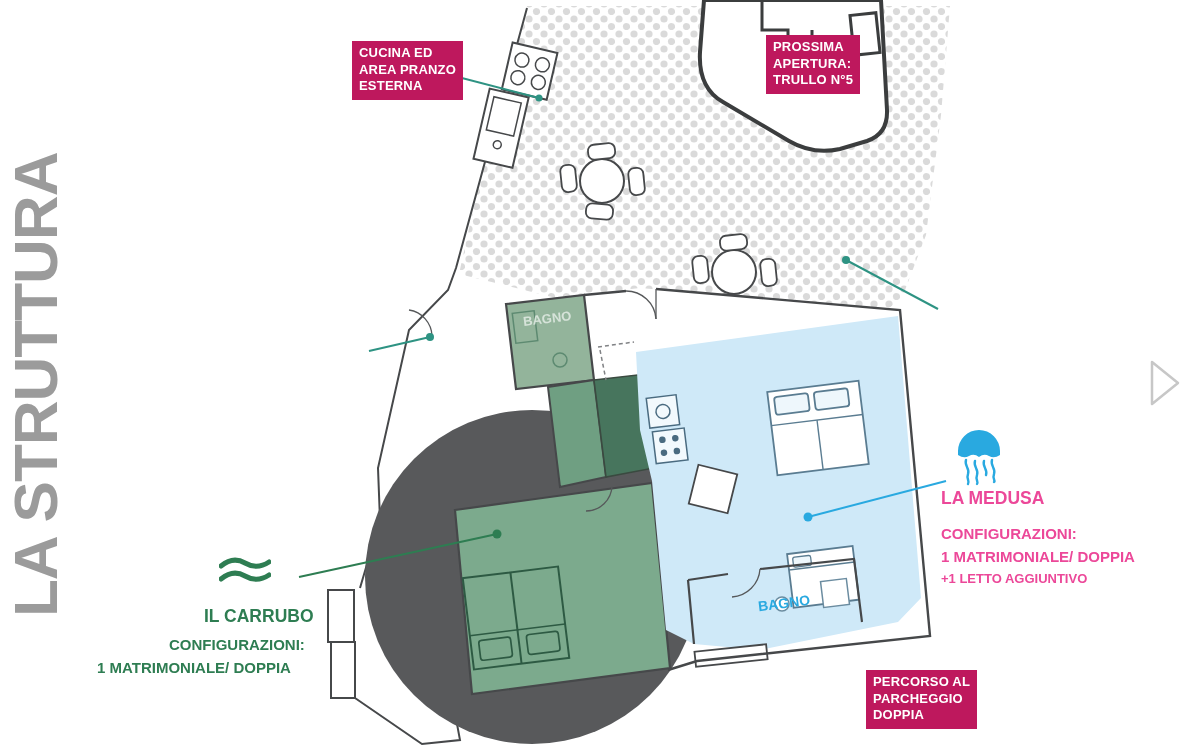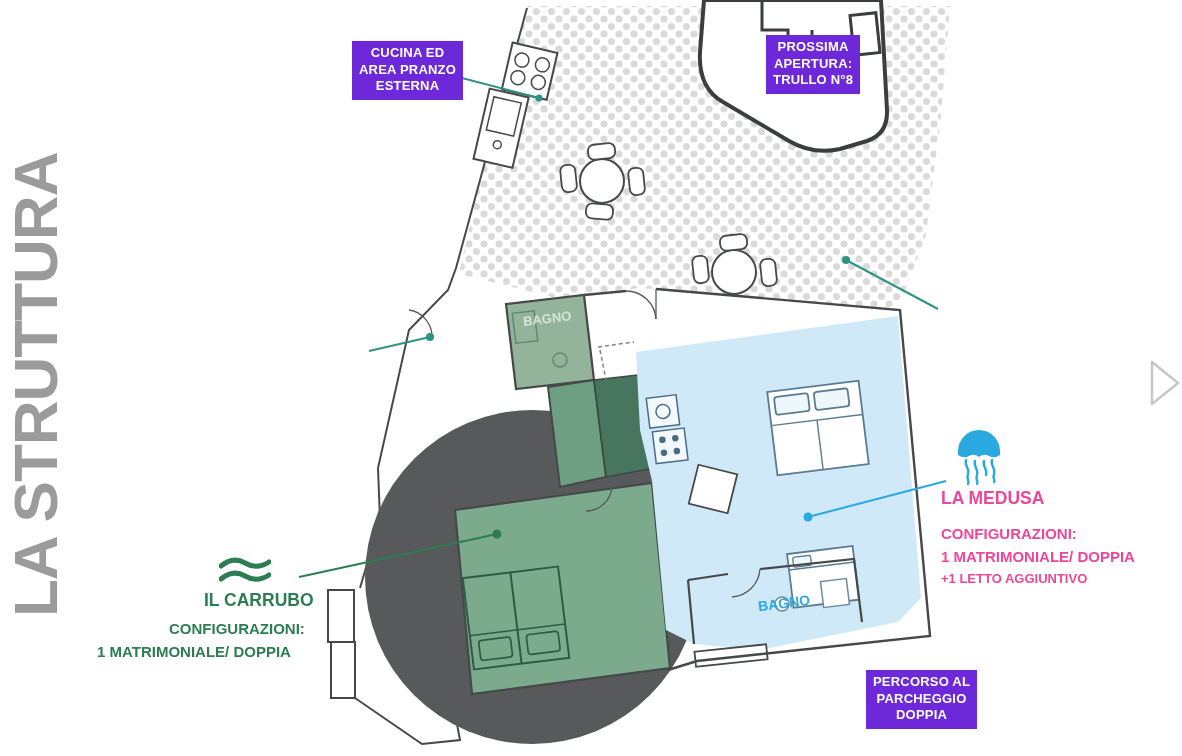--- a/index.html
+++ b/index.html
@@ -10,32 +10,32 @@
   .plan { position:absolute; left:0; top:0; }
 
   .vtitle {
     position:absolute; left:-194px; top:354px; width:460px; height:66px;
     line-height:66px; text-align:center; transform:rotate(-90deg);
     font-size:62px; font-weight:bold; color:#9b9b9b; letter-spacing:-1px;
     white-space:nowrap;
   }
 
   .callout {
-    position:absolute; background:#6d28d9; color:#ffffff; font-weight:bold;
+    position:absolute; background:#be185d; color:#ffffff; font-weight:bold;
     font-size:13px; line-height:1.28; padding:4px 7px 5px 7px;
-    white-space:pre-line; letter-spacing:0.2px;text-align:center;
+    white-space:pre-line; letter-spacing:0.2px;
   }
   .c-cucina   { left:352px; top:41px;  }
   .c-prossima { left:766px; top:35px;  }
   .c-zona     { left:938px; top:299px; }
   .c-ingresso { left:258px; top:341px; }
   .c-percorso { left:866px; top:670px; }
 
   .unit-text { position:absolute; font-weight:bold; white-space:nowrap; }
-  .carrubo { color:#2e7d52; }
+  .carrubo { color:#2e7d52;margin-top:16px; }
   .medusa  { color:#ec4899; }
   .t-carrubo-name { left:204px; top:590px; font-size:17.5px; }
   .t-carrubo-cfg  { left:169px; top:620px; font-size:15px; }
   .t-carrubo-l1   { left:97px;  top:643px; font-size:15px; }
   .t-medusa-name  { left:941px; top:488px; font-size:17.5px; }
   .t-medusa-cfg   { left:941px; top:525px; font-size:15px; }
   .t-medusa-l1    { left:941px; top:548px; font-size:15px; }
   .t-medusa-l2    { left:941px; top:571px; font-size:13px; }
 
   .bagno-green {
@@ -204,21 +204,21 @@
     </g>
   </svg>
 
   <div class="vtitle">LA STRUTTURA</div>
 
   <div class="callout c-cucina">CUCINA ED
 AREA PRANZO
 ESTERNA</div>
   <div class="callout c-prossima">PROSSIMA
 APERTURA:
-TRULLO N°8</div>
+TRULLO N°5</div>
   <div class="callout c-percorso">PERCORSO AL
 PARCHEGGIO
 DOPPIA</div>
 
   <div class="icon-carob">
     <svg width="52" height="34" viewBox="0 0 52 34">
       <path d="M 2,12 Q 14,2 26,9 T 50,8" stroke="#2e7d52" stroke-width="5" fill="none" stroke-linecap="round"></path>
       <path d="M 2,25 Q 14,15 26,22 T 50,21" stroke="#2e7d52" stroke-width="5" fill="none" stroke-linecap="round"></path>
     </svg>
   </div>

